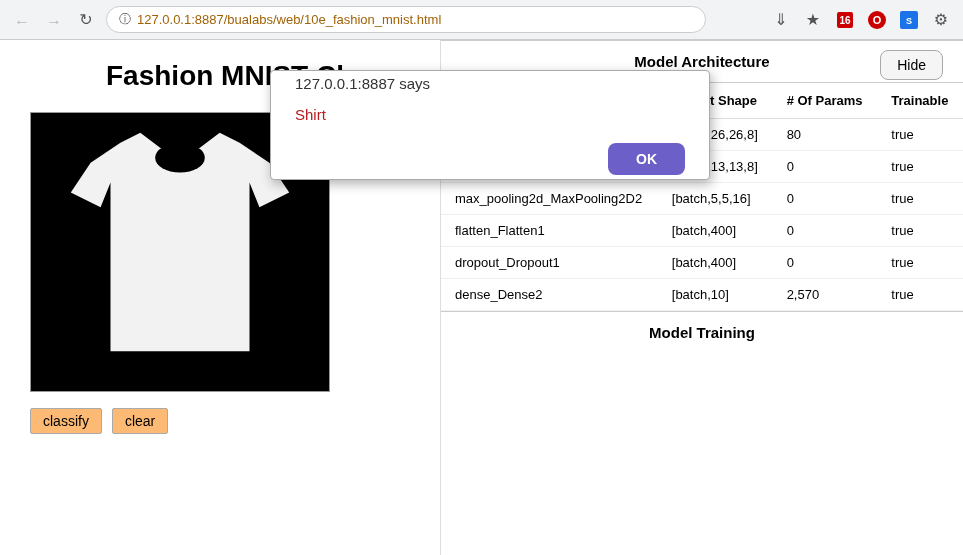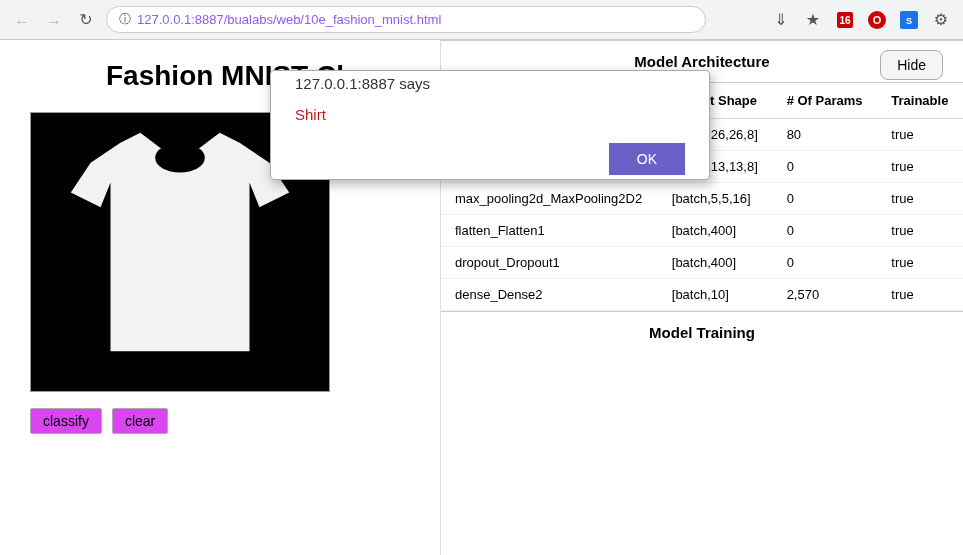--- a/index.html
+++ b/index.html
@@ -30,21 +30,21 @@
       flex: 1;
       background: #fff;
       border: 1px solid #ccc;
       border-radius: 20px;
       padding: 4px 12px;
       font-size: 13px;
       display: flex; align-items: center; gap: 6px;
       max-width: 600px;
     }
     .address-bar .lock-icon { color: #555; font-size: 12px; }
-    .address-text { color: #8b5cf6; font-size: 13px; }
+    .address-text { color: #a16207; font-size: 13px; }
     .toolbar-icons { display: flex; align-items: center; gap: 8px; margin-left: auto; }
     .toolbar-icon { width: 24px; height: 24px; display: flex; align-items: center; justify-content: center; cursor: pointer; color: #555; font-size: 16px; position: relative; }
 
     
     .page-content {
       display: flex;
       height: calc(555px - 40px);
       position: relative;
     }
 
@@ -73,21 +73,21 @@
       width: 100%;
       height: 100%;
     }
     .btn-row {
       display: flex;
       gap: 10px;
     }
     .btn-classify, .btn-clear {
       padding: 4px 12px;
       border: 1px solid #aaa;
-      background: #d946ef;
+      background: #fdba74;
       cursor: pointer;
       font-size: 14px;
       border-radius: 2px;
     }
 
     
     .right-panel {
       flex: 1;
       overflow-y: auto;
       border-left: 1px solid #ddd;
@@ -168,23 +168,24 @@
     }
     .dialog-buttons {
       display: flex;
       justify-content: flex-end;
     }
     .btn-ok {
       padding: 8px 28px;
       background: #6c5fc7;
       color: white;
       border: none;
-      border-radius: 0;
+      border-radius: 8px;
       cursor: pointer;
       font-size: 14px;
+      font-weight: bold;
     }
   </style>
 </head>
 <body>
 
 <div class="browser-chrome">
   <button class="nav-btn" disabled="">←</button>
   <button class="nav-btn" disabled="">→</button>
   <button class="nav-btn">↻</button>
   <div class="address-bar">

